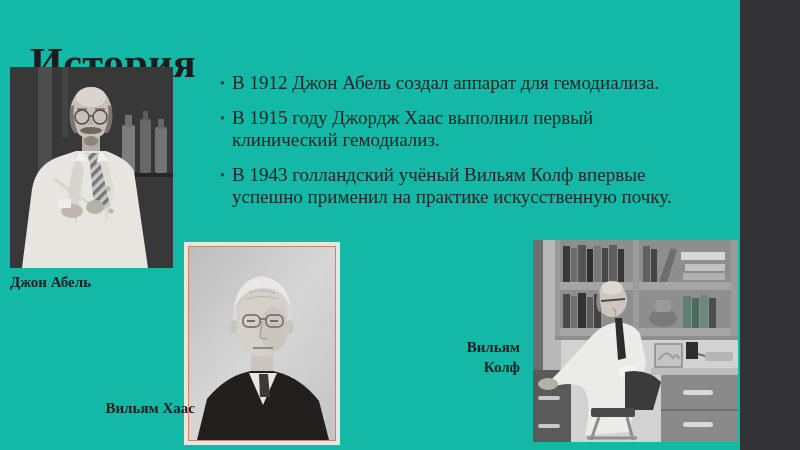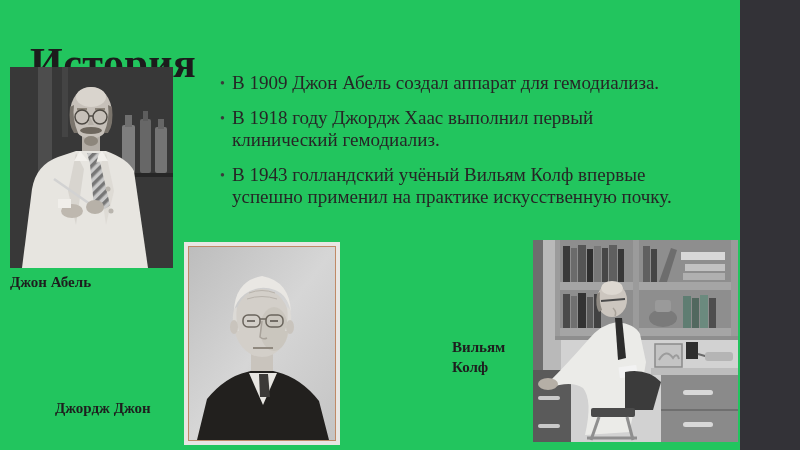--- a/index.html
+++ b/index.html
@@ -1,40 +1,40 @@
 <!DOCTYPE html>
 <html><head>
 <meta charset="utf-8">
 <style>
   html,body{margin:0;padding:0;}
   body{
     width:800px;height:450px;position:relative;overflow:hidden;
     background:#ffffff;
     font-family:"Liberation Serif","DejaVu Serif",serif;
   }
-  .slide{position:absolute;left:0;top:0;width:740px;height:450px;background:#22c55e;}
+  .slide{position:absolute;left:0;top:0;width:740px;height:450px;background:#14b8a6;}
   .side-panel{position:absolute;left:740px;top:0;width:60px;height:450px;background:#333237;}
   .slide-title{
     position:absolute;left:30px;top:12px;
     font-size:42px;line-height:1.1;color:#1c1c1c;letter-spacing:0.5px;
   }
   .bullet-list{position:absolute;left:220px;top:72px;width:470px;}
   .bullet-item{position:relative;padding-left:12px;margin:0 0 13px 0;
     font-size:19px;line-height:22px;color:#262626;}
   .bullet-marker{position:absolute;left:0;top:1px;font-size:14px;color:#3a3a3a;}
   .photo{position:absolute;overflow:hidden;}
   .photo svg{display:block;}
   .photo-abel{left:10px;top:67px;width:163px;height:201px;}
   .photo-haas{left:184px;top:242px;width:156px;height:203px;background:#e8e6e3;
     padding:0;box-sizing:border-box;}
   .photo-haas .inner-frame{
     position:absolute;left:4px;top:4px;right:4px;bottom:4px;
     border:1px solid #c08a66;box-sizing:border-box;overflow:hidden;}
   .photo-kolff{left:533px;top:240px;width:205px;height:202px;}
-  .caption{position:absolute;font-weight:bold;font-size:15px;color:#1e1e1e;line-height:20px;}
+  .caption{position:absolute;font-weight:bold;font-size:15px;color:#1e1e1e;line-height:20px;text-align:right;}
   .caption-abel{left:10px;top:272px;width:145px;text-align:left;}
   .caption-haas{left:55px;top:398px;width:140px;}
   .caption-kolff{left:452px;top:337px;width:68px;}
 </style>
 </head>
 <body>
 
 <div class="slide">
 
   <h1 class="slide-title">История</h1>
@@ -85,25 +85,25 @@
       <rect x="48" y="132" width="13" height="9" fill="#f0eeea"></rect>
       <circle cx="98" cy="122" r="2.5" fill="#b9b5ae"></circle>
       <circle cx="101" cy="144" r="2.5" fill="#b9b5ae"></circle>
     </svg>
   </div>
   <div class="caption caption-abel">Джон Абель</div>
 
   <div class="bullet-list">
     <p class="bullet-item">
       <span class="bullet-marker">•</span>
-      <span>В 1909 Джон Абель создал аппарат для гемодиализа.</span>
+      <span>В 1912 Джон Абель создал аппарат для гемодиализа.</span>
     </p>
     <p class="bullet-item">
       <span class="bullet-marker">•</span>
-      <span>В 1918 году Джордж Хаас выполнил первый клинический гемодиализ.</span>
+      <span>В 1915 году Джордж Хаас выполнил первый клинический гемодиализ.</span>
     </p>
     <p class="bullet-item">
       <span class="bullet-marker">•</span>
       <span>В 1943 голландский учёный Вильям Колф впервые успешно применил на практике искусственную почку.</span>
     </p>
   </div>
 
   <div class="photo photo-haas">
     <div class="inner-frame">
       <svg width="146" height="193" viewBox="0 0 146 193">
@@ -131,21 +131,21 @@
         <line x1="71" y1="72" x2="77" y2="72" stroke="#6a645c" stroke-width="1.5"></line>
         <line x1="58" y1="74" x2="66" y2="74" stroke="#534e47" stroke-width="1.5"></line>
         <line x1="81" y1="74" x2="89" y2="74" stroke="#534e47" stroke-width="1.5"></line>
         <path d="M73,74 L71,90 Q74,93 78,91" fill="none" stroke="#a8a29a" stroke-width="1.5"></path>
         <line x1="64" y1="101" x2="84" y2="101" stroke="#90897f" stroke-width="2"></line>
         <ellipse cx="45" cy="80" rx="4" ry="7" fill="#c9c4bd"></ellipse>
         <ellipse cx="101" cy="80" rx="4" ry="7" fill="#c9c4bd"></ellipse>
       </svg>
     </div>
   </div>
-  <div class="caption caption-haas">Джордж Джон</div>
+  <div class="caption caption-haas">Вильям Хаас</div>
 
   <div class="photo photo-kolff">
     <svg width="205" height="202" viewBox="0 0 205 202">
       <rect width="205" height="202" fill="#d2d2d2"></rect>
       <rect x="0" y="0" width="10" height="202" fill="#6e6e6e"></rect>
       <rect x="10" y="0" width="18" height="132" fill="#b9b9b9"></rect>
 
       <rect x="22" y="0" width="183" height="100" fill="#8e8e8e"></rect>
       <g>
         <rect x="30" y="6" width="7" height="36" fill="#3a3a3a"></rect>

